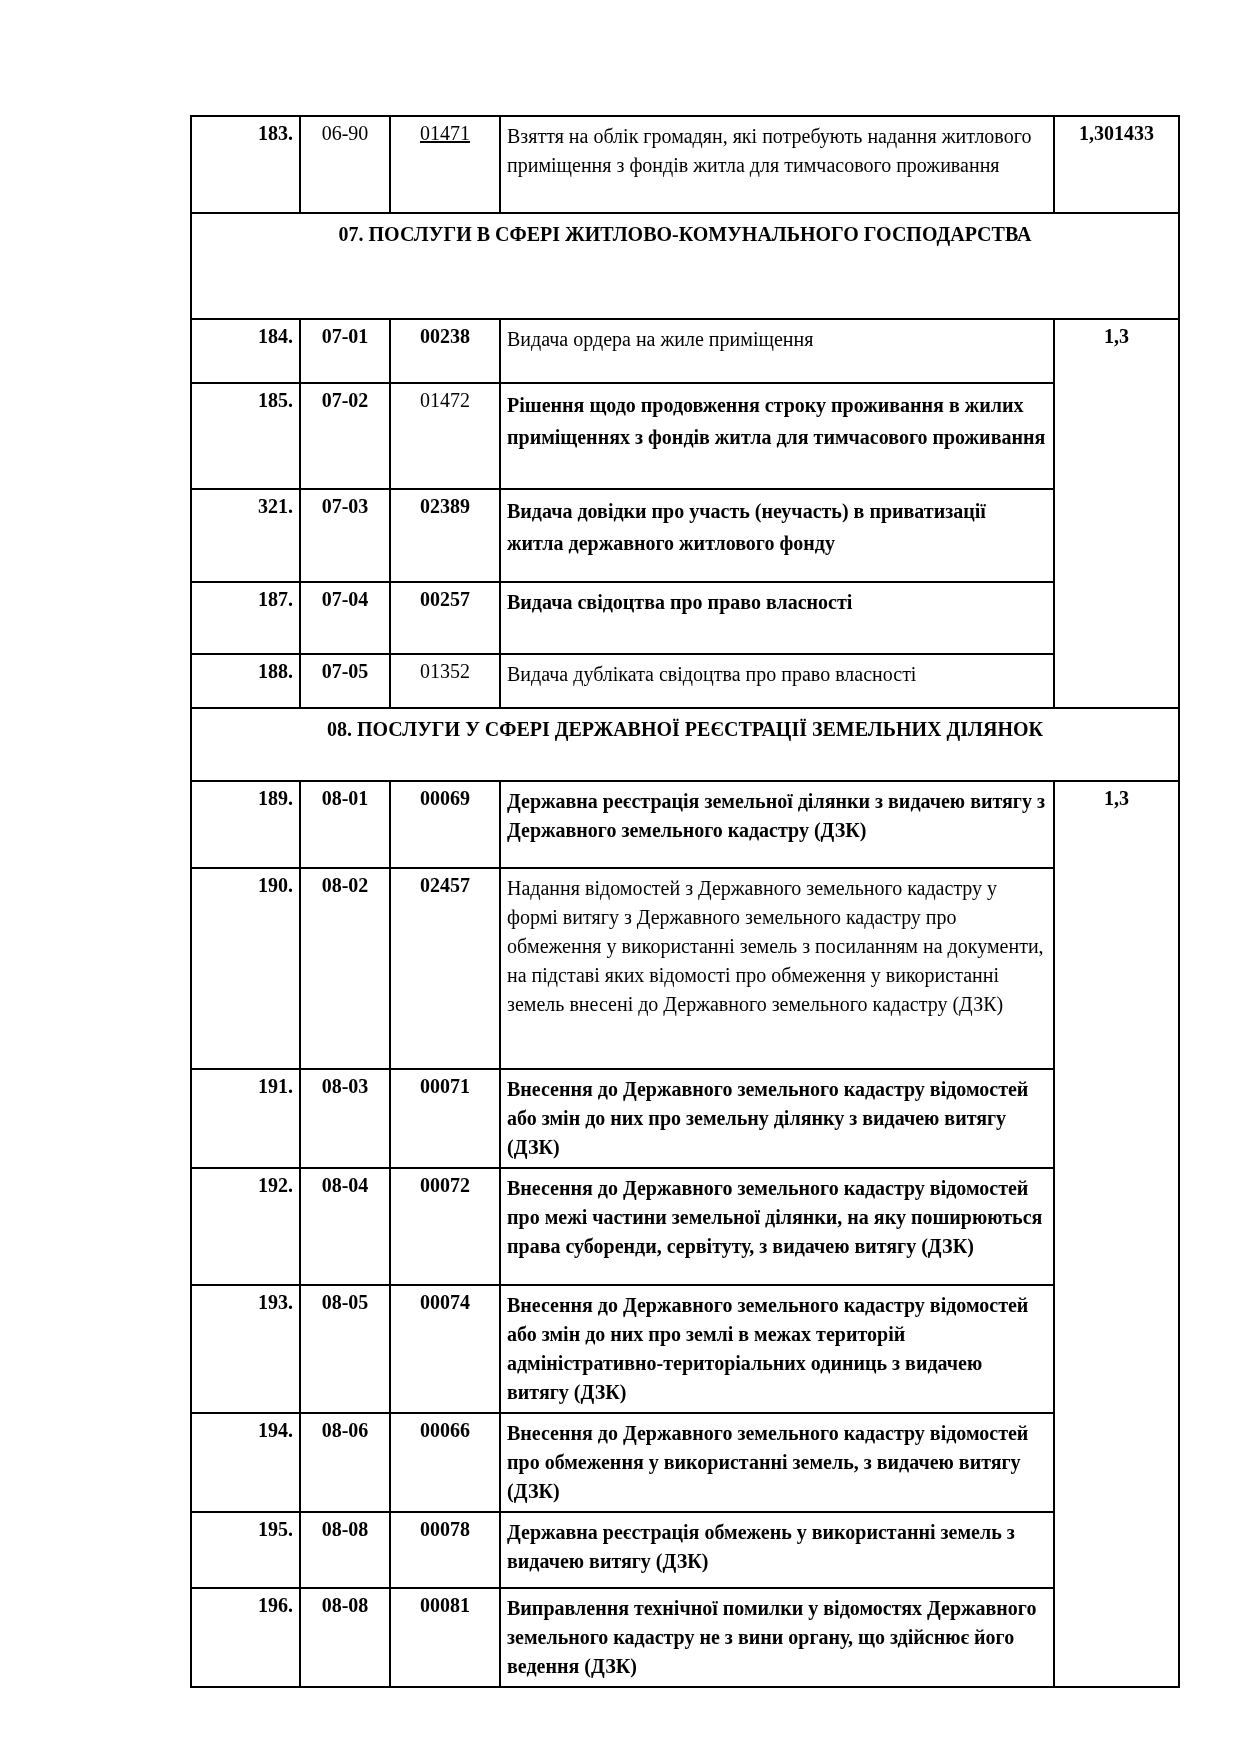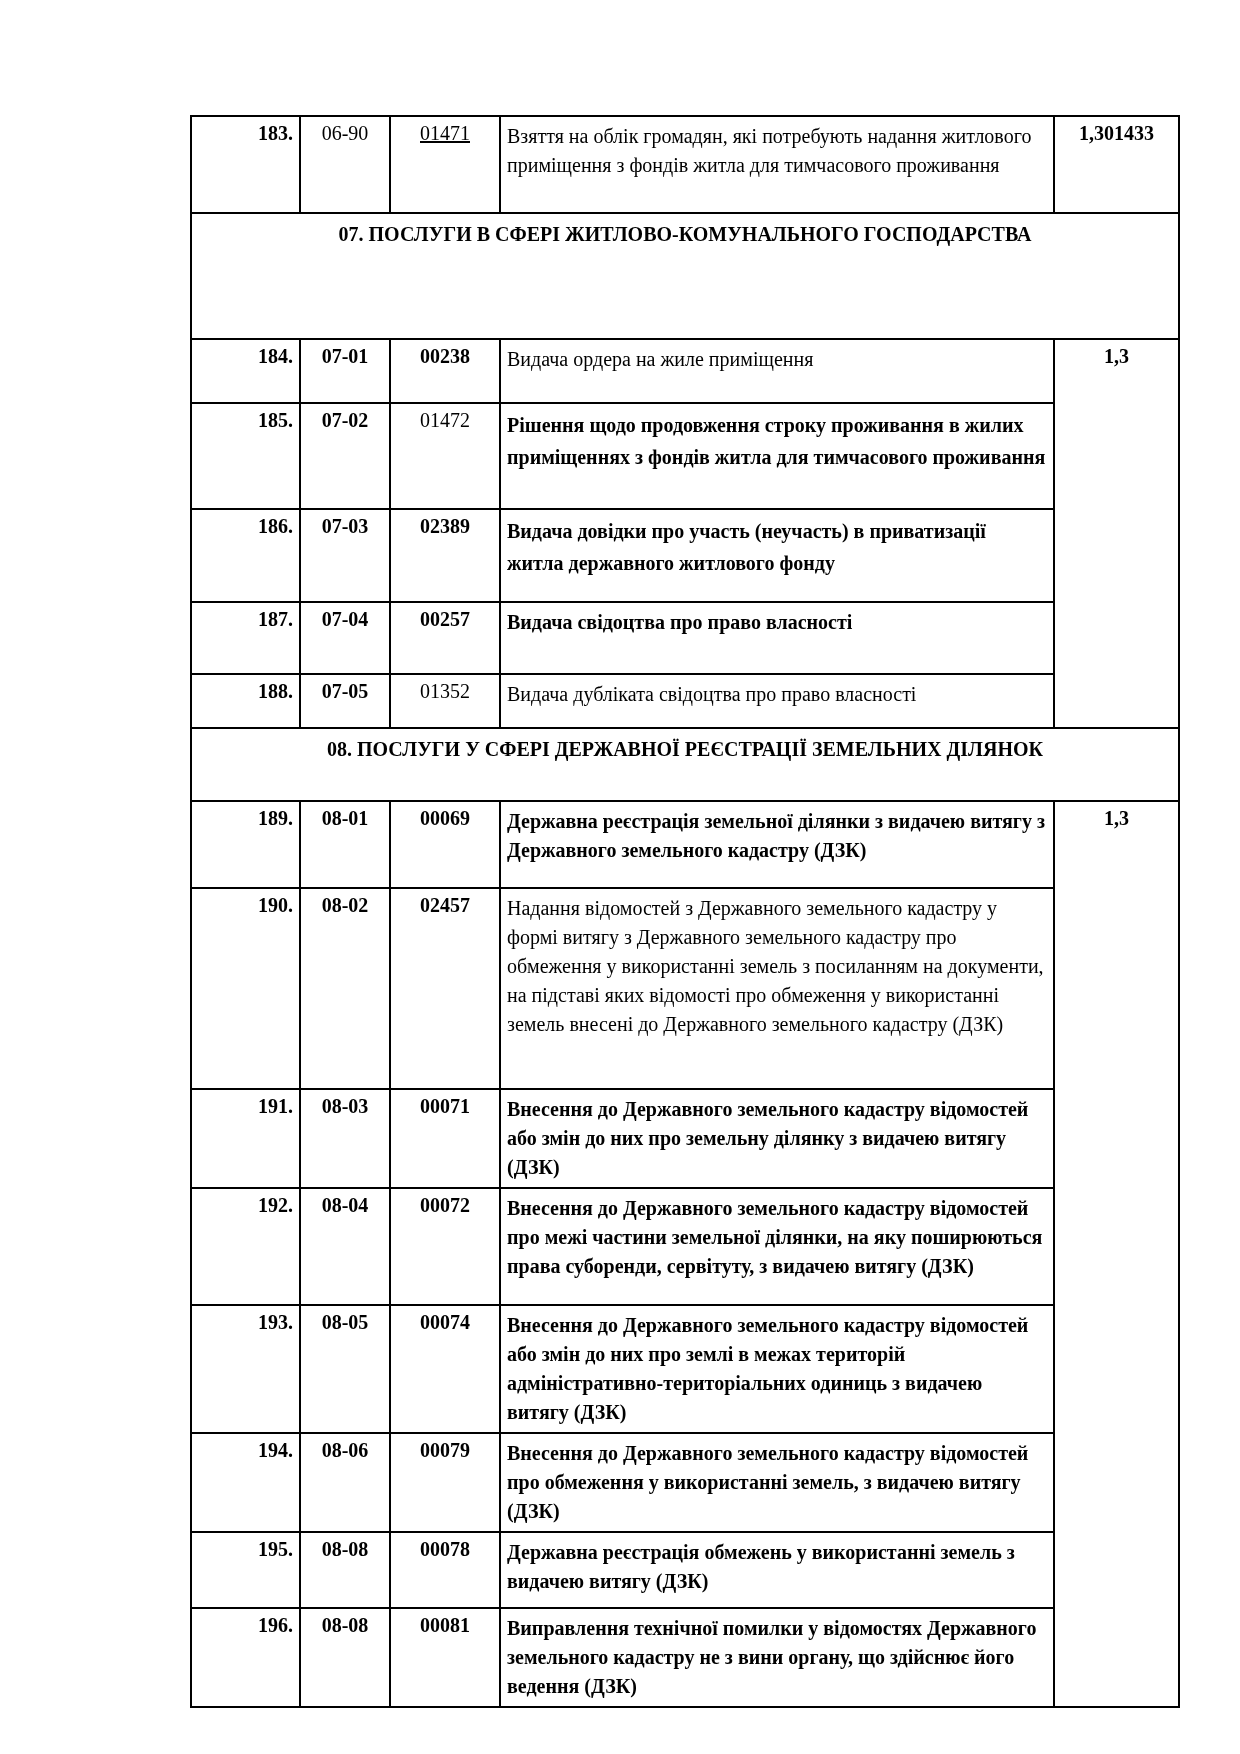--- a/index.html
+++ b/index.html
@@ -57,41 +57,41 @@
 
     <tbody>
         <tr style="height:97px">
       <td class="num">183.</td>
       <td class="code rg">06-90</td>
       <td class="scode rg pt">01471</td>
       <td class="desc rg">Взяття на облік громадян, які потребують надання житлового приміщення з фондів житла для тимчасового проживання</td>
       <td class="val">1,301433</td>
     </tr>
 
-    <tr style="height:126px">
+    <tr style="height:106px">
       <td class="sec" colspan="5">07. ПОСЛУГИ В СФЕРІ ЖИТЛОВО-КОМУНАЛЬНОГО ГОСПОДАРСТВА</td>
     </tr>
 
     <tr style="height:64px">
       <td class="num">184.</td>
       <td class="code b">07-01</td>
       <td class="scode b">00238</td>
       <td class="desc rg">Видача ордера на жиле приміщення</td>
       <td class="val" rowspan="5">1,3</td>
     </tr>
 
     <tr style="height:106px">
       <td class="num">185.</td>
       <td class="code b">07-02</td>
       <td class="scode rg">01472</td>
       <td class="desc b spread">Рішення щодо продовження строку проживання в жилих приміщеннях з фондів житла для тимчасового проживання</td>
     </tr>
 
     <tr style="height:93px">
-      <td class="num">186.</td>
+      <td class="num">321.</td>
       <td class="code b">07-03</td>
       <td class="scode b">02389</td>
       <td class="desc b spread">Видача довідки про участь (неучасть) в приватизації житла державного житлового фонду</td>
     </tr>
 
     <tr style="height:72px">
       <td class="num">187.</td>
       <td class="code b">07-04</td>
       <td class="scode b">00257</td>
       <td class="desc b">Видача свідоцтва про право власності</td>
@@ -140,21 +140,21 @@
     <tr style="height:118px">
       <td class="num">193.</td>
       <td class="code b">08-05</td>
       <td class="scode b">00074</td>
       <td class="desc b">Внесення до Державного земельного кадастру відомостей або змін до них про землі в межах територій адміністративно-територіальних одиниць з видачею витягу (ДЗК)</td>
     </tr>
 
     <tr style="height:85px">
       <td class="num">194.</td>
       <td class="code b">08-06</td>
-      <td class="scode b">00079</td>
+      <td class="scode b">00066</td>
       <td class="desc b">Внесення до Державного земельного кадастру відомостей про обмеження у використанні земель, з видачею витягу (ДЗК)</td>
     </tr>
 
     <tr style="height:76px">
       <td class="num">195.</td>
       <td class="code b">08-08</td>
       <td class="scode b">00078</td>
       <td class="desc b">Державна реєстрація обмежень у використанні земель з видачею витягу (ДЗК)</td>
     </tr>
 

